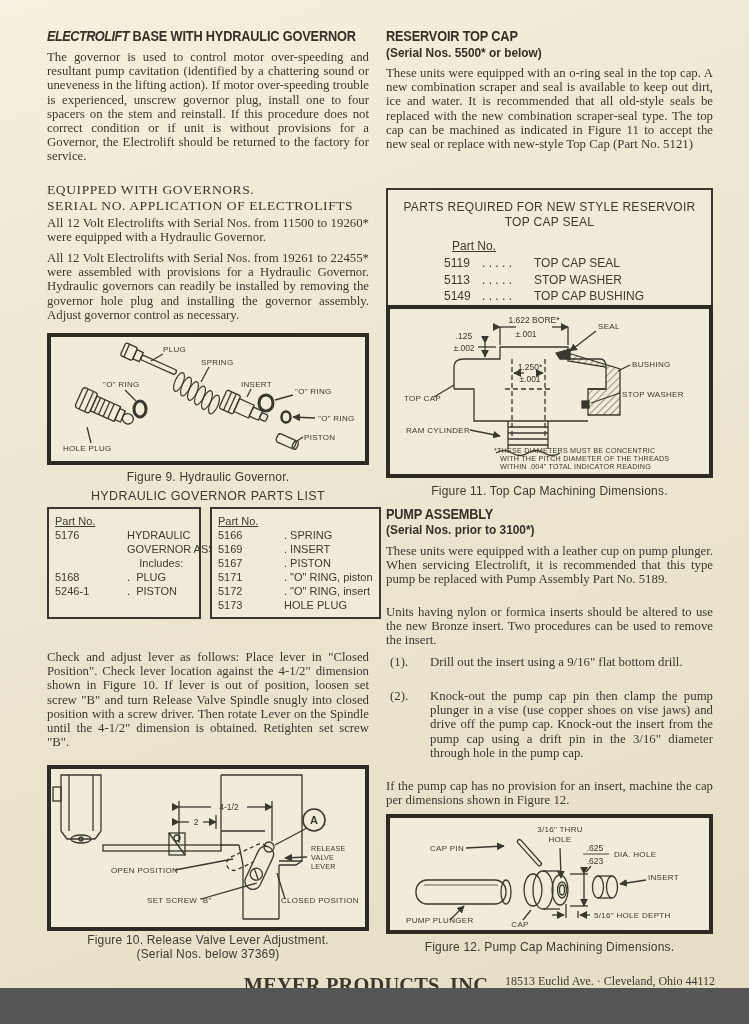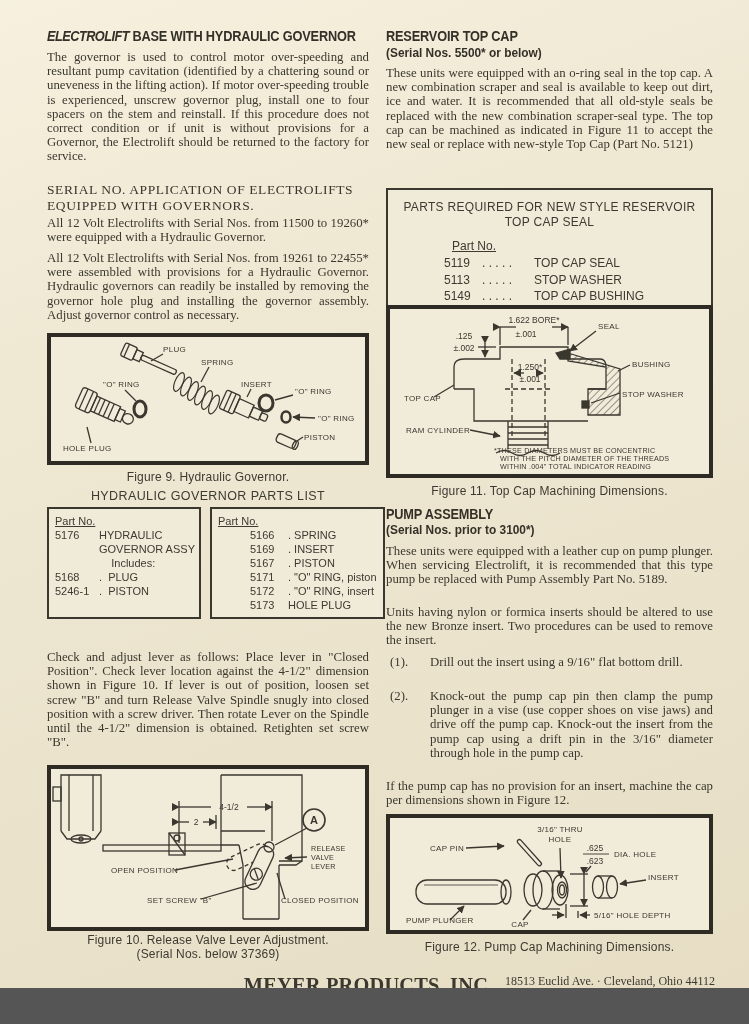--- a/index.html
+++ b/index.html
@@ -25,24 +25,24 @@
   .caption{font-family:"Liberation Sans",sans-serif;font-size:12px;letter-spacing:0.2px;
            text-align:center;color:#3d3a32;line-height:14px;}
   .plist-title{font-family:"Liberation Sans",sans-serif;font-size:12.5px;text-align:center;
                color:#3d3a32;letter-spacing:0.4px;}
   .pboxes{display:flex;gap:9px;}
   .pbox{border:2px solid #3a372f;padding:5px 6px;font-family:"Liberation Sans",sans-serif;
         font-size:11px;line-height:14px;color:#3d3a32;background:#f0ead8;}
   .pbox-l{width:138px;flex:none;}
   .pbox-r{flex:1;}
   .phead{text-decoration:underline;}
-  .prow{display:flex;}
+  .prow{display:flex;gap:28px;}
   .prow span{white-space:pre;}
   .pno{width:44px;flex:none;}
-  .pno-r{width:38px;flex:none;margin-left:32px;}
+  .pno-r{width:38px;flex:none;}
   .tbox{border:2px solid #3a372f;padding:10px 8px 12px;font-family:"Liberation Sans",sans-serif;
         font-size:12px;color:#3d3a32;background:#f0ead8;}
   .tbox-title{text-align:center;line-height:15px;letter-spacing:0.3px;}
   .tbox-head{margin:9px 0 2px 56px;text-decoration:underline;}
   .tbox-row{margin-left:48px;line-height:16.5px;display:flex;}
   .tbox-row span{white-space:pre;}
   .tno{width:38px;flex:none;}
   .tdots{width:52px;flex:none;}
   .nitem{display:flex;}
   .nno{flex:none;width:40px;padding-left:4px;font-family:"Liberation Serif",serif;
@@ -66,22 +66,22 @@
 
 <div class="page">
 
   <div class="col col-left">
 
     <div class="abs h-gothic" style="top:0;"><span class="electro">ELECTROLIFT</span><span> BASE WITH HYDRAULIC GOVERNOR</span></div>
 
     <p class="abs body-p" style="top:22px;margin:0;">The governor is used to control motor over-speeding and resultant pump cavitation (identified by a chattering sound or uneveness in the lifting action).  If motor over-speeding trouble is experienced, unscrew governor plug, install one to four spacers on the stem and reinstall.  If this procedure does not correct condition or if unit is without provisions for a Governor, the Electrolift should be returned to the factory for service.</p>
 
     <div class="abs h-serif" style="top:154px;">
+      <div>EQUIPPED WITH GOVERNORS.</div>
       <div>SERIAL NO.  APPLICATION  OF  ELECTROLIFTS</div>
-      <div>EQUIPPED WITH GOVERNORS.</div>
     </div>
 
     <p class="abs body-p" style="top:188px;margin:0;">All 12 Volt Electrolifts with Serial Nos. from 11500 to 19260* were equipped with a Hydraulic Governor.</p>
     <p class="abs body-p" style="top:223px;margin:0;">All 12 Volt Electrolifts with Serial Nos. from 19261 to 22455* were assembled with provisions for a Hydraulic Governor.  Hydraulic governors can readily be installed by removing the governor hole plug and installing the governor assembly.  Adjust governor control as necessary.</p>
 
     <div class="abs figbox" style="top:305px;height:124px;">
       <svg width="314" height="124" viewBox="0 0 314 124">
         <defs>
           <marker id="ah9" viewBox="0 0 10 10" refX="9" refY="5" markerWidth="6" markerHeight="6" orient="auto">
             <path d="M0,0 L10,5 L0,10 z" fill="#3a372f"></path>

